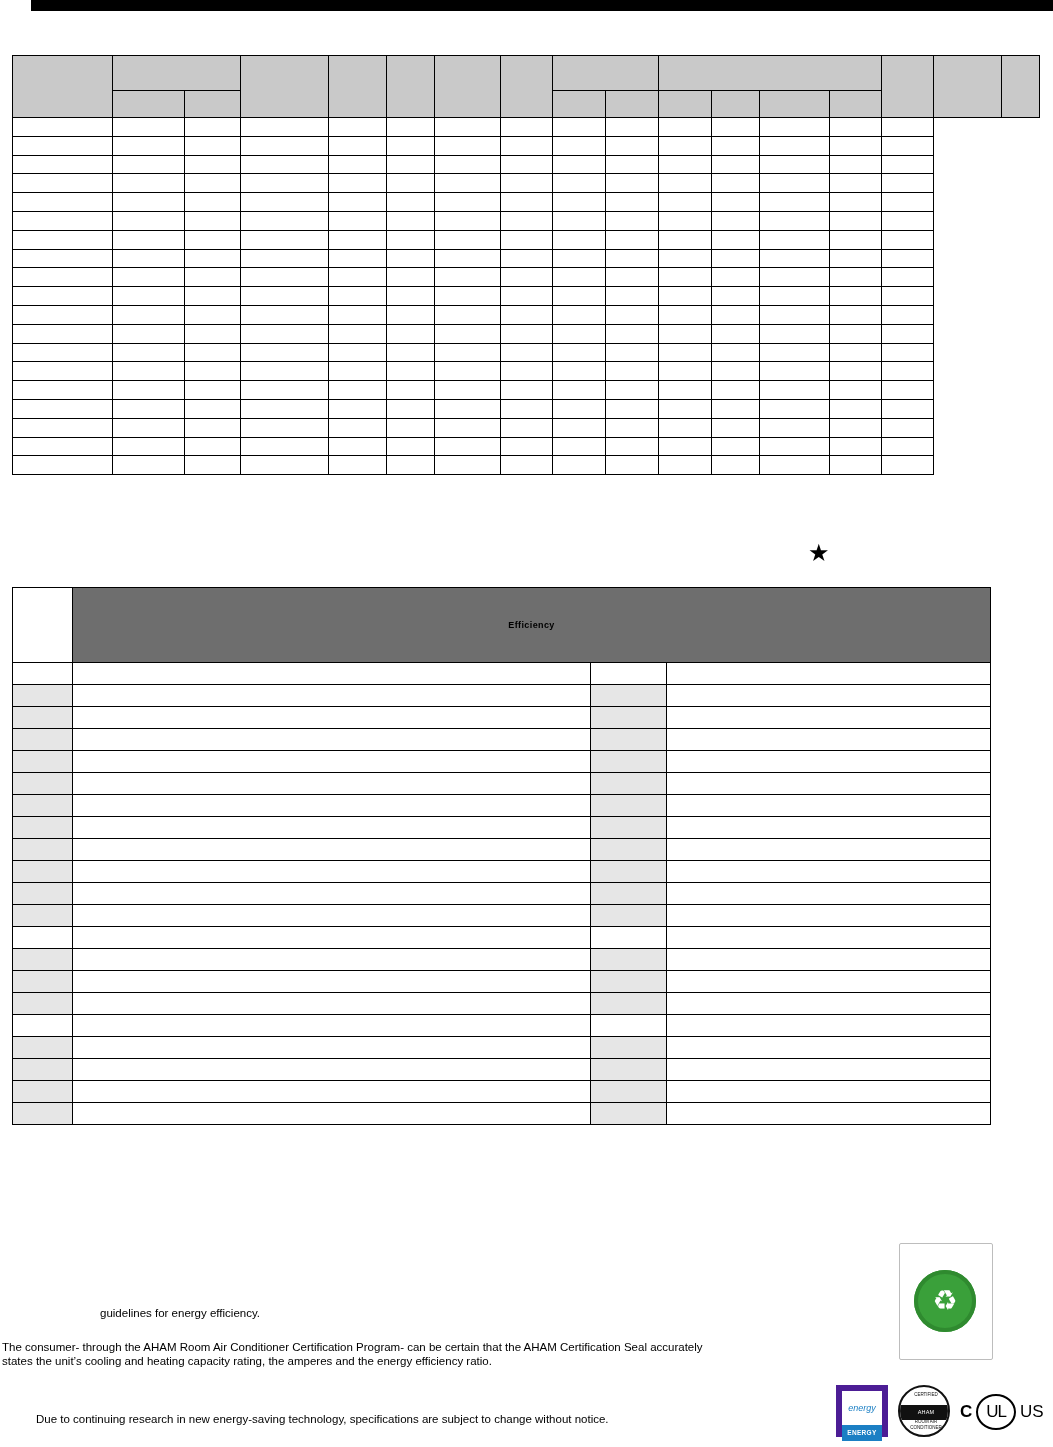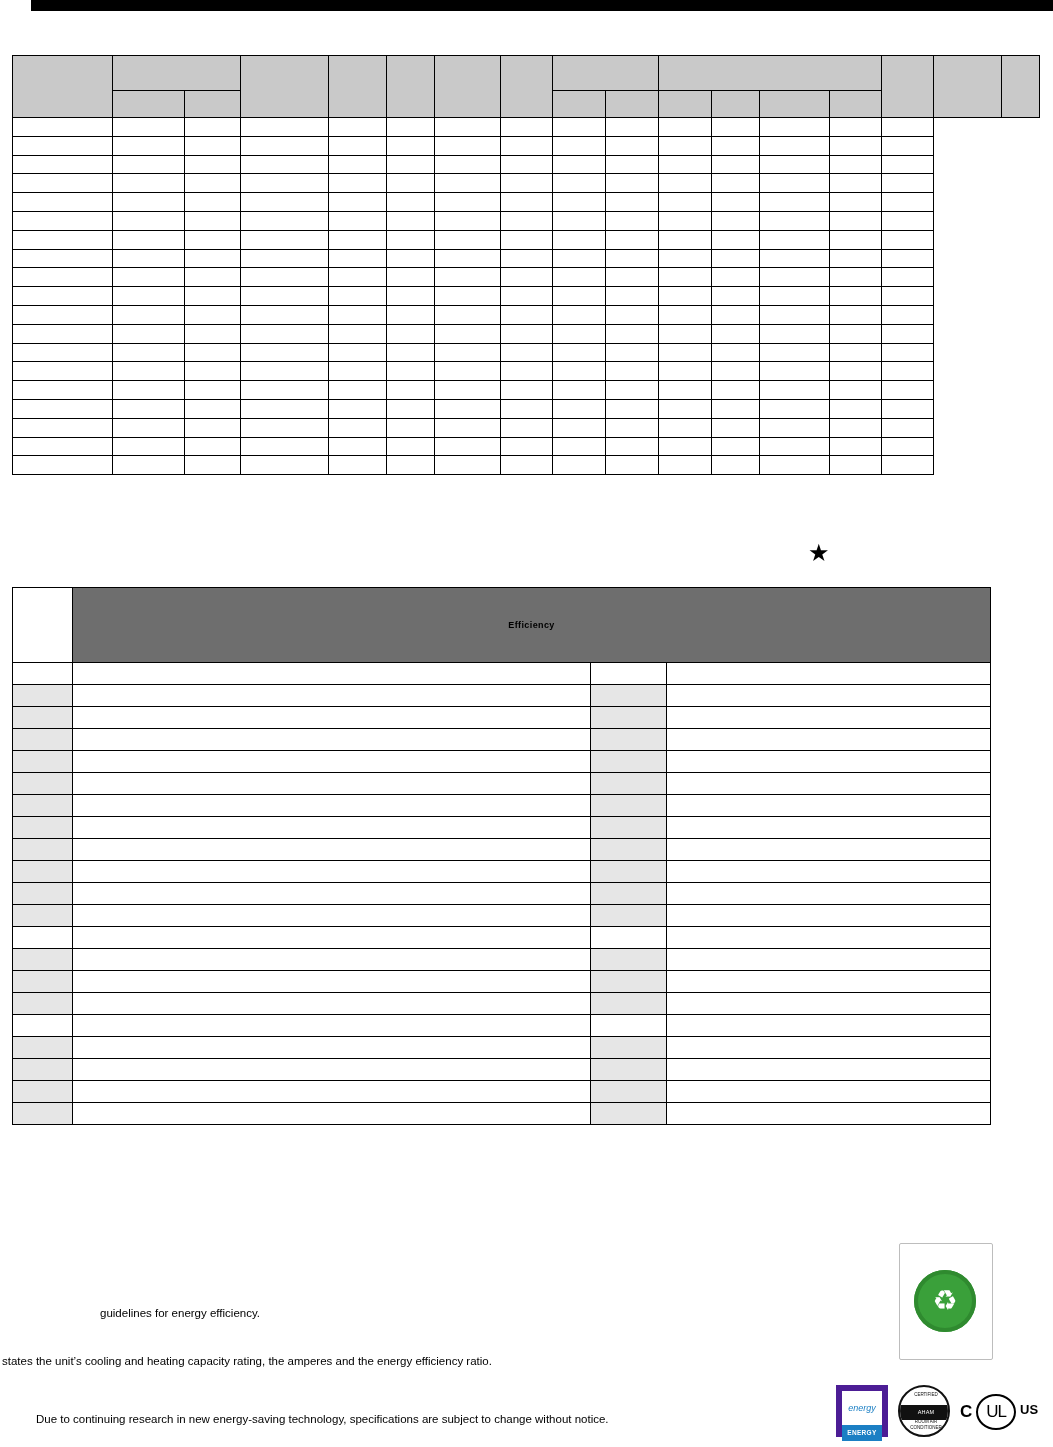--- a/index.html
+++ b/index.html
@@ -250,22 +250,22 @@
     text-align: center;
     font-size: 17px;
     font-weight: normal;
     line-height: 32px;
     letter-spacing: -1px;
   }
   .ul-us {
     position: absolute;
     left: 60px;
     top: 10px;
-    font-size: 13px;
-    font-weight: bold;
+    font-size: 17px;
+    font-weight: normal;
     text-align: right;
   }
 </style>
 </head>
 <body>
 
 <div class="topbar"></div>
 
 <table class="spec-table">
   <colgroup>
@@ -781,21 +781,21 @@
           <td class="wide"></td>
           <td class="mid"></td>
           <td class="wide"></td>
         </tr>
       </tbody>
   </table>
 </div>
 
 <div class="note note-guidelines">guidelines for energy efficiency.</div>
 <div class="note note-consumer">
-  <br>
+  <span>The consumer- through the AHAM Room Air Conditioner Certification Program- can be certain that the AHAM Certification Seal accurately</span><br>
   <span>states the unit’s cooling and heating capacity rating, the amperes and the energy efficiency ratio.</span>
 </div>
 <div class="note note-research">Due to continuing research in new energy-saving technology, specifications are subject to change without notice.</div>
 
 <div class="eco-box">
   <div class="eco-circle">
     <div class="eco-leaf">♻</div>
   </div>
 </div>
 

